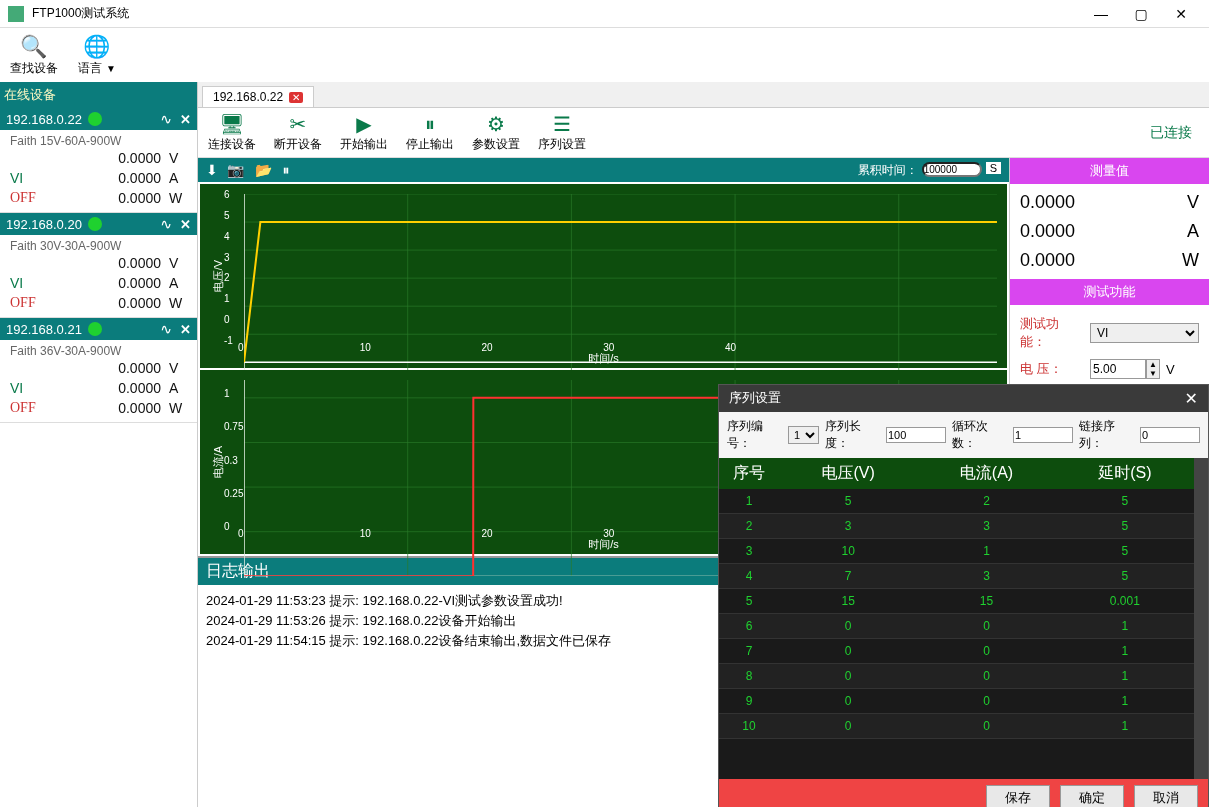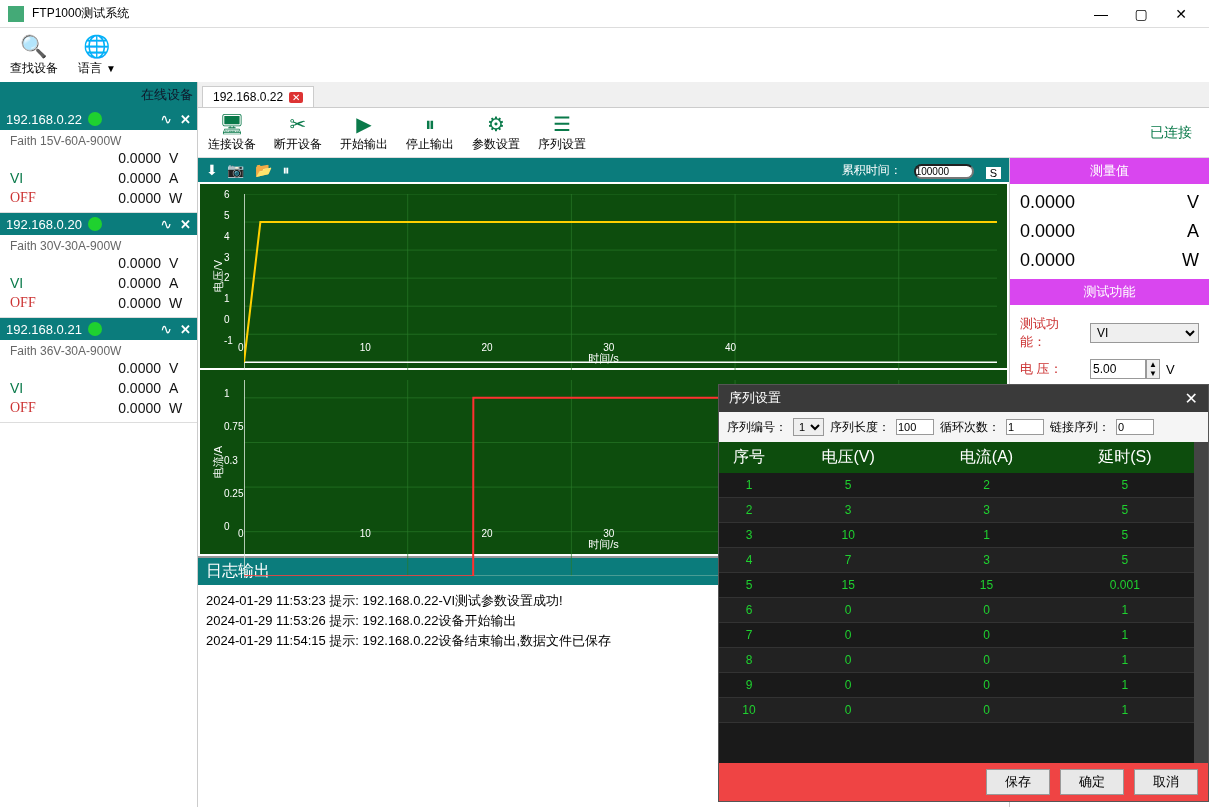--- a/index.html
+++ b/index.html
@@ -14,21 +14,21 @@
 
 .main-toolbar { height: 54px; display: flex; align-items: center; padding: 2px 10px; gap: 20px; }
 .tbtn { display: flex; flex-direction: column; align-items: center; font-size: 12px; cursor: pointer; }
 .tbtn .ico { font-size: 22px; color: #0a7a4a; }
 .lang-arrow { font-size: 10px; margin-left: 4px; }
 
 .body-row { display: flex; height: calc(100% - 82px); }
 
 
 .sidebar { width: 198px; border-right: 1px solid #ccc; background: #fff; }
-.side-head { background: #0b7c7c; color: #0f172a; text-align: right; padding: 4px; font-size: 13px; }
+.side-head { background: #0b7c7c; color: #fef9c3; text-align: left; padding: 4px; font-size: 13px; }
 .dev { border-bottom: 1px solid #ddd; }
 .dev-head { background: #0b7c7c; color: #fff; display: flex; align-items: center; padding: 3px 6px; font-size: 13px; font-family: monospace; }
 .dev-head .dot { width: 14px; height: 14px; border-radius: 50%; background: #1fd12f; margin-left: 6px; }
 .dev-head .sig { margin-left: auto; font-size: 14px; }
 .dev-head .x { margin-left: 8px; cursor: pointer; font-weight: bold; }
 .dev-body { padding: 4px 10px; font-family: "Courier New", monospace; font-size: 14px; }
 .dev-row { display: flex; gap: 8px; padding: 2px 0; }
 .dev-row .lab { width: 40px; color: #0a7a4a; }
 .dev-row .lab.off { color: #c33; font-family: Liberation Serif, serif; }
 .dev-row .val { flex: 1; text-align: right; color: #111; }
@@ -44,21 +44,21 @@
 .conn-bar { height: 50px; display: flex; align-items: center; padding: 2px 10px; gap: 18px; border-bottom: 1px solid #ddd; }
 .conn-bar .cbtn { display: flex; flex-direction: column; align-items: center; font-size: 12px; cursor: pointer; }
 .conn-bar .cbtn .ci { font-size: 20px; color: #0a7a4a; }
 .conn-status { margin-left: auto; color: #0a7a4a; font-size: 14px; margin-right: 7px; }
 
 .content-row { display: flex; flex: 1; }
 .charts-col { flex: 1; display: flex; flex-direction: column; }
 .right-col { width: 200px; border-left: 1px solid #ccc; }
 
 .chart-toolbar { background: #0b7c7c; color: #fff; height: 24px; display: flex; align-items: center; padding: 0 8px; gap: 10px; font-size: 14px; }
-.chart-toolbar .acc { margin-left: auto; font-size: 12px; display: flex; align-items: flex-end; gap: 12px; }
+.chart-toolbar .acc { margin-left: auto; font-size: 12px; display: flex; align-items: flex-start; gap: 4px; }
 .chart-toolbar input { width: 60px; font-size: 10px; border-radius: 8px; }
 .chart-toolbar .sunit { background: #fff; color: #000; padding: 0 4px; font-size: 11px; }
 
 .chart { background: #0d4d0d; height: 184px; position: relative; margin: 2px; }
 .chart .plot { position: absolute; left: 44px; right: 10px; top: 10px; bottom: 28px; }
 .chart .ylabel { position: absolute; left: 2px; top: 50%; transform: translateY(-50%) rotate(-90deg); color: #fff; font-size: 11px; }
 .chart .xlabel { position: absolute; bottom: 2px; left: 50%; transform: translateX(-50%); color: #fff; font-size: 11px; }
 .chart .tick { position: absolute; color: #fff; font-size: 10px; }
 
 .log-area { border-top: 2px solid #999; }
@@ -77,21 +77,21 @@
 .spin { display: flex; }
 .spin input { width: 56px; }
 .spin .sb { width: 14px; background: #eee; border: 1px solid #999; font-size: 8px; text-align: center; cursor: pointer; }
 
 
 .dialog { position: absolute; left: 718px; top: 384px; width: 491px; background: #2a2a2a; color: #fff; border: 1px solid #555; z-index: 100; }
 .dlg-title { background: #3a3a3a; padding: 4px 10px; font-size: 13px; display: flex; }
 .dlg-title .dx { margin-left: auto; cursor: pointer; font-size: 16px; }
 .dlg-top { display: flex; align-items: center; padding: 6px 8px; gap: 6px; font-size: 12px; background: #f5f5f5; color: #000; }
 .dlg-top select, .dlg-top input { font-size: 11px; padding: 1px; border: 1px solid #999; }
-.dlg-top input { width: 38px; }
+.dlg-top input { width: 60px; }
 .seq-table { background: #1a1a1a; }
 .seq-head { display: flex; background: #0d4d0d; color: #fff; font-size: 16px; }
 .seq-head div, .seq-row div { flex: 1; text-align: center; padding: 5px 2px; }
 .seq-head div:first-child, .seq-row div:first-child { flex: 0 0 60px; }
 .seq-body { height: 290px; overflow-y: auto; }
 .seq-row { display: flex; color: #1fd12f; font-size: 12px; border-bottom: 1px solid #333; }
 .seq-row:nth-child(even) { background: #222; }
 .seq-scroll { width: 14px; background: #444; }
 .dlg-foot { background: #ef4444; padding: 6px 10px; display: flex; justify-content: flex-end; gap: 10px; }
 .dlg-foot button { padding: 3px 18px; font-size: 13px; background: #e8e8e8; border: 1px solid #999; cursor: pointer; }

